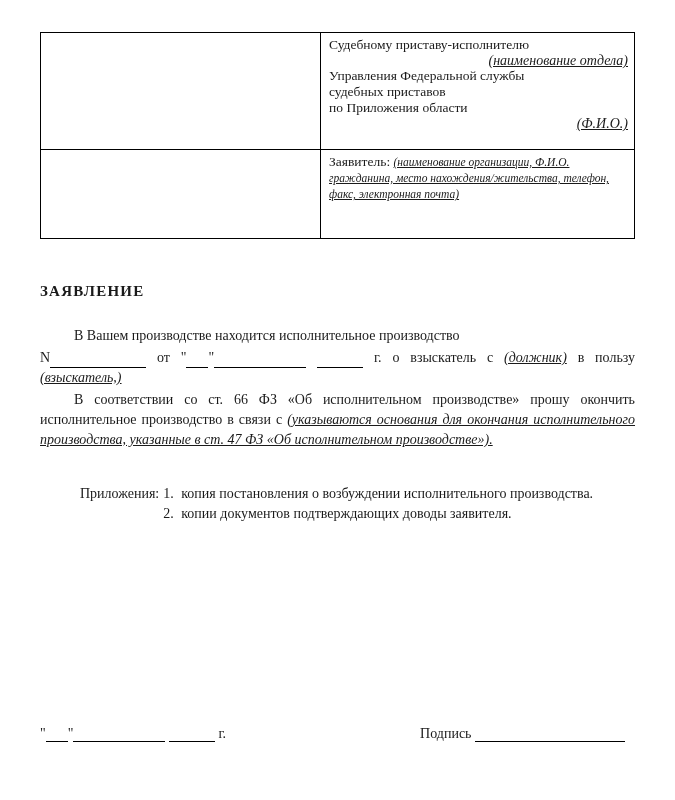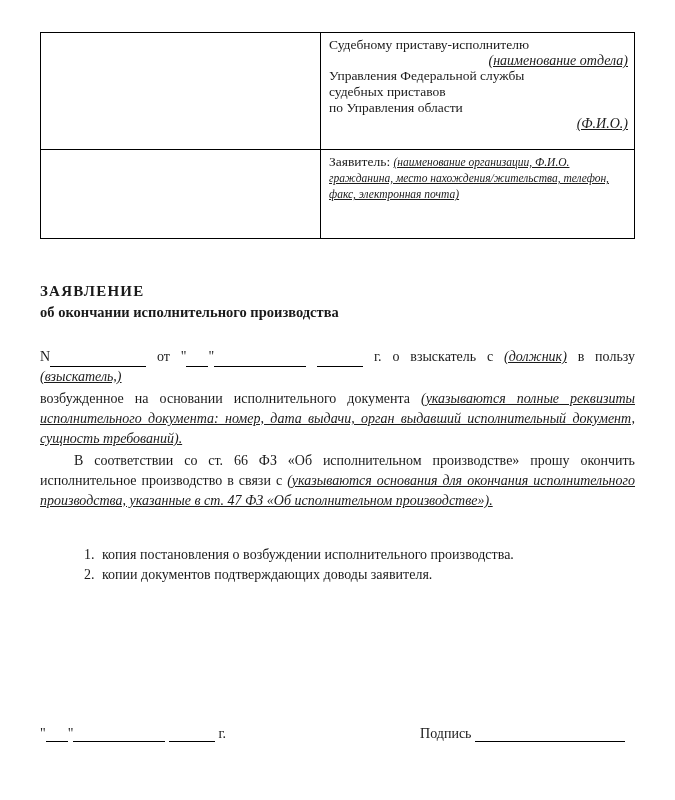--- a/index.html
+++ b/index.html
@@ -163,49 +163,49 @@
     <tbody>
         <tr>
       <td class="left-cell">
         <div class="cell-block-1"></div>
       </td>
       <td class="right-cell">
         <div class="addr-line">Судебному приставу-исполнителю</div>
         <span class="hint hint-right">(наименование отдела)</span>
         <div class="addr-line">Управления Федеральной службы</div>
         <div class="addr-line">судебных приставов</div>
-        <div class="addr-line">по Управления области</div>
+        <div class="addr-line">по Приложения области</div>
         <span class="hint hint-right">(Ф.И.О.)</span>
       </td>
     </tr>
     <tr>
       <td class="left-cell">
         <div class="cell-block-2"></div>
       </td>
       <td class="right-cell">
         <div class="applicant-line"><span>Заявитель: </span><span class="hint">(наименование организации, Ф.И.О. гражданина, место нахождения/жительства, телефон, факс, электронная почта)</span></div>
       </td>
     </tr>
   </tbody>
     </table>
 
   <div class="title-wrap">
     <div class="title-main">ЗАЯВЛЕНИЕ</div>
-    <div class="title-sub">об окончании исполнительного производства</div>
   </div>
 
   <div class="body-text">
+    <p class="indent"><span>В Вашем производстве находится исполнительное производство</span></p>
     <p><span>N</span><span class="fill f-long"></span> <span>от "</span><span class="fill f-tiny"></span><span>"</span><span class="fill f-mid"></span> <span class="fill f-small"></span> <span>г. о взыскатель с</span> <span class="hint">(должник)</span> <span>в пользу</span> <span class="hint">(взыскатель,)</span></p>
-    <p><span>возбужденное на основании исполнительного документа</span> <span class="hint">(указываются полные реквизиты исполнительного документа: номер, дата выдачи, орган выдавший исполнительный документ, сущность требований).</span></p>
 
     <p class="indent para-2"><span>В соответствии со ст. 66  ФЗ «Об исполнительном производстве» прошу окончить исполнительное производство в связи с</span> <span class="hint">(указываются основания для окончания исполнительного производства, указанные в ст. 47 ФЗ «Об исполнительном производстве»).</span></p>
   </div>
 
   <div class="attach">
     <div class="attach-row">
+      <div class="attach-label">Приложения:</div>
       <div class="attach-items">
         <div class="attach-item">
           <span class="attach-num">1.</span>
           <span>копия постановления о возбуждении исполнительного производства.</span>
         </div>
         <div class="attach-item">
           <span class="attach-num">2.</span>
           <span>копии документов подтверждающих доводы заявителя.</span>
         </div>
       </div>

